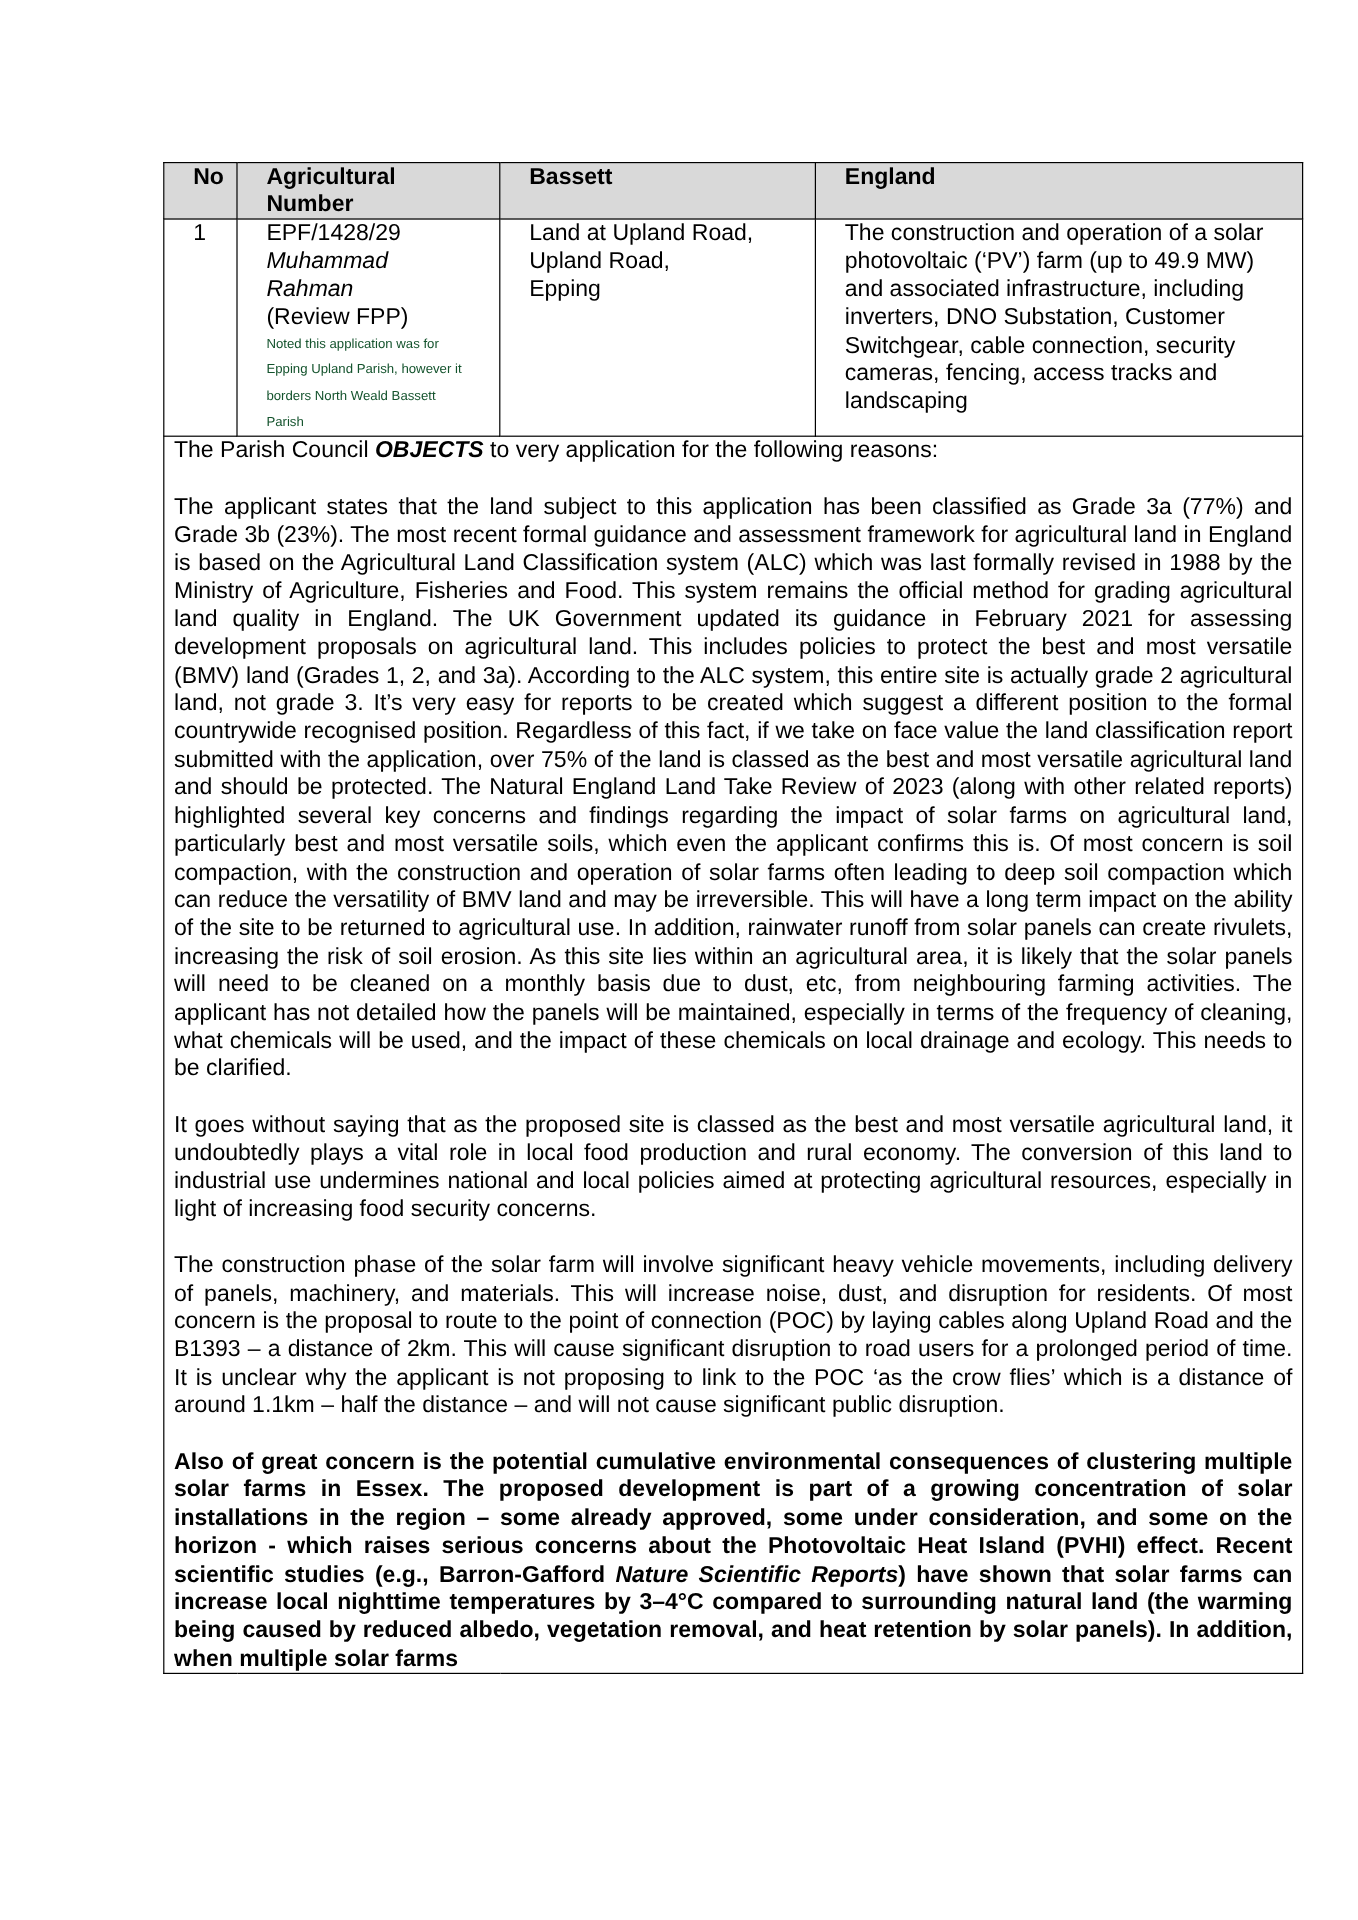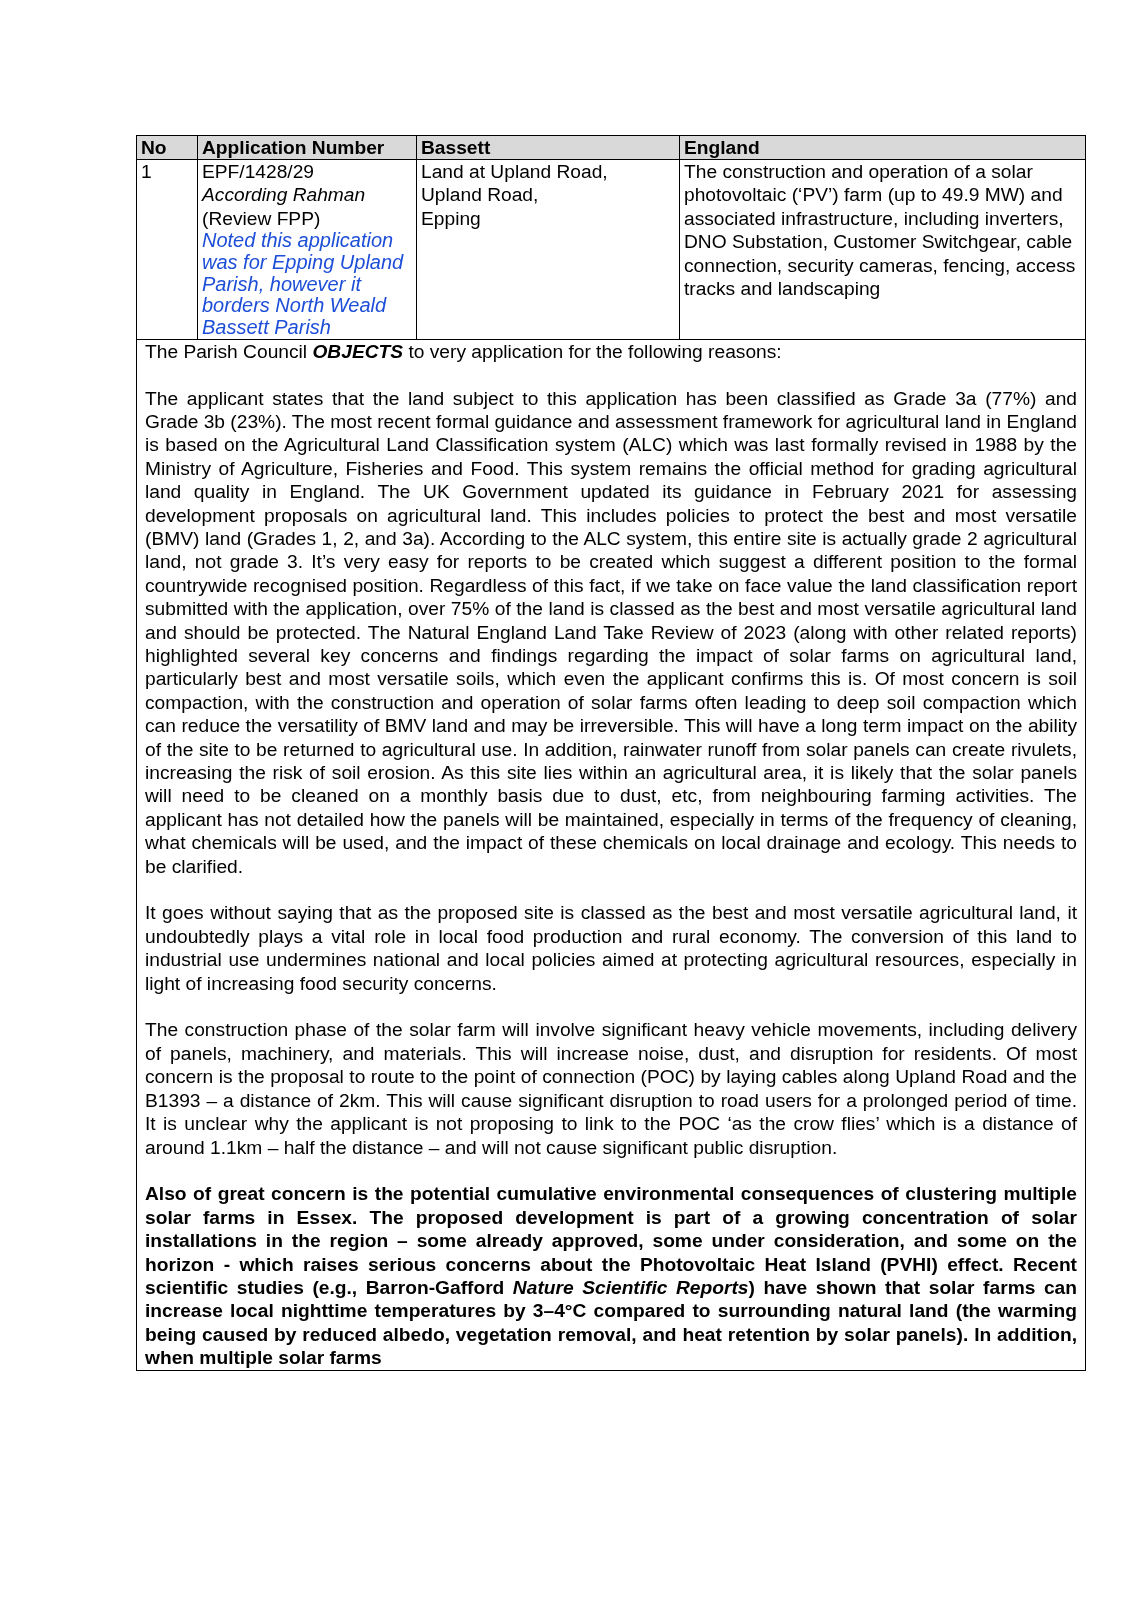--- a/index.html
+++ b/index.html
@@ -21,40 +21,39 @@
       top: 135px;
       width: 950px;
       border-collapse: collapse;
       table-layout: fixed;
       font-size: 19.2px;
       line-height: 23.4px;
     }
     .page-table td, .page-table th {
       border: 1.3px solid #000000;
       vertical-align: top;
-      padding: 0 4px;
+      padding: 0 24px;
       text-align: left;
     }
     .page-table th {
       background: #d9d9d9;
       font-weight: bold;
       padding-top: 0;
       padding-bottom: 0;
       line-height: 23px;
     }
     .col-no { width: 61px; }
     .col-app { width: 219px; }
     .col-loc { width: 263px; }
     .col-prop { width: auto; }
     .line { display: block; }
     .italic { font-style: italic; }
     .red-note {
-      color: #1d4ed8;
-      font-style: italic;
-      font-size: 20px;
+      color: #14532d;
+      font-size: 11px;
       line-height: 21.7px;
       display: block;
     }
     .body-cell {
       padding: 0 8px 0 8px !important;
       border-bottom: 1.3px solid #000000;
     }
     .body-cell p {
       margin: 0;
       text-align: justify;
@@ -78,31 +77,31 @@
 <table class="page-table">
   <colgroup>
     <col class="col-no">
     <col class="col-app">
     <col class="col-loc">
     <col class="col-prop">
   </colgroup>
   <thead>
     <tr>
       <th>No</th>
-      <th>Application Number</th>
+      <th>Agricultural Number</th>
       <th>Bassett</th>
       <th>England</th>
     </tr>
   </thead>
   <tbody>
     <tr>
       <td>1</td>
       <td>
         <span class="line">EPF/1428/29</span>
-        <span class="line italic">According Rahman</span>
+        <span class="line italic">Muhammad Rahman</span>
         <span class="line">(Review FPP)</span>
         <span class="red-note">Noted this application was for Epping Upland Parish, however it borders North Weald Bassett Parish</span>
       </td>
       <td>
         <span class="line">Land at Upland Road,</span>
         <span class="line">Upland Road,</span>
         <span class="line">Epping</span>
       </td>
       <td>The construction and operation of a solar photovoltaic (‘PV’) farm (up to 49.9 MW) and associated infrastructure, including inverters, DNO Substation, Customer Switchgear, cable connection, security cameras, fencing, access tracks and landscaping</td>
     </tr>

